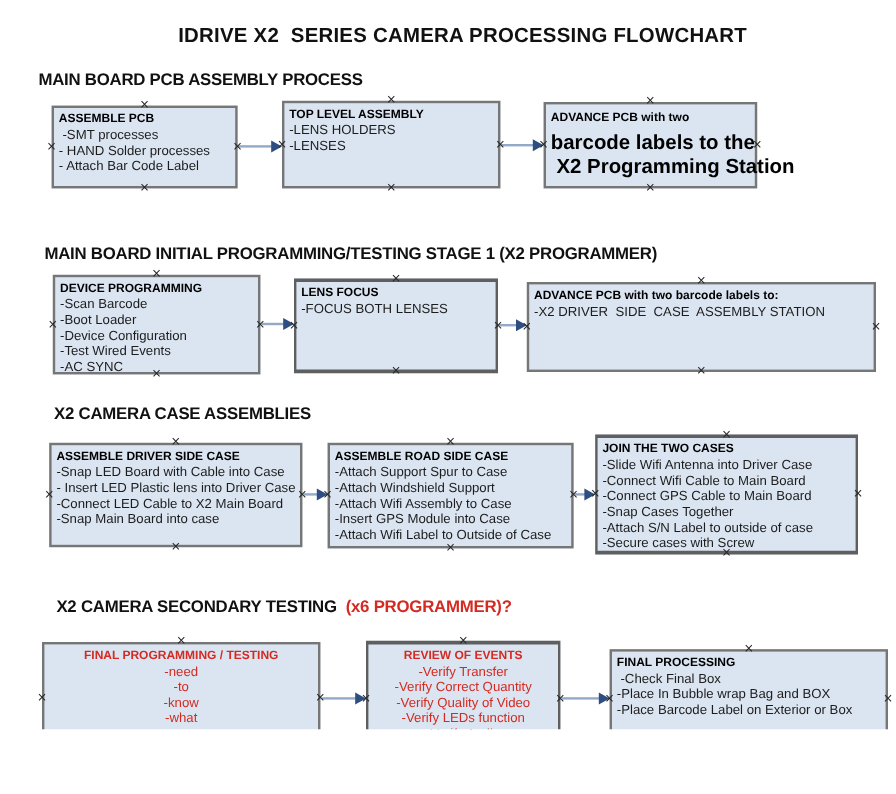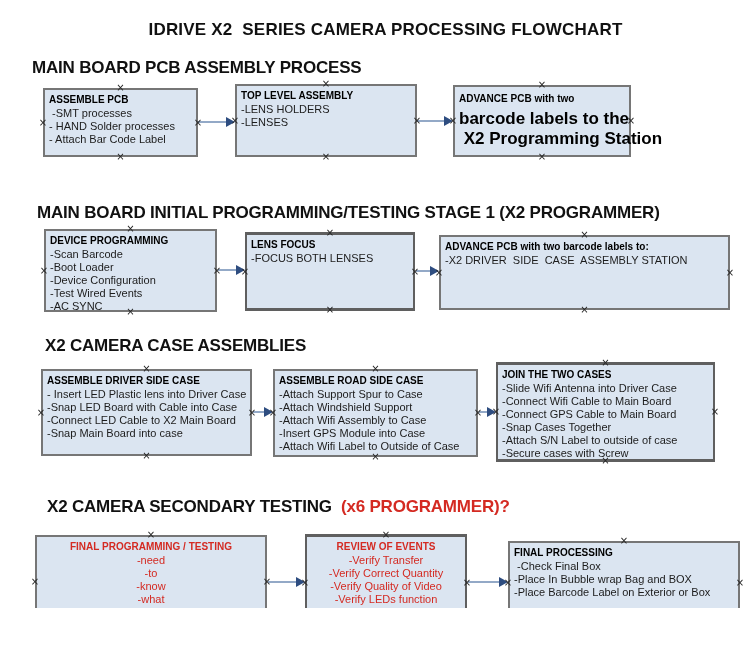--- a/index.html
+++ b/index.html
@@ -5,21 +5,21 @@
   html,body{margin:0;padding:0;background:#fff;}
   .canvas{
     position:relative;width:747px;height:608px;background:#ffffff;
     font-family:"Liberation Sans","DejaVu Sans",sans-serif;overflow:hidden;margin-left:12px;
   }
   .main-title{
     position:absolute;left:0;top:20px;width:747px;text-align:center;
     font-size:17px;font-weight:bold;color:#111;white-space:pre;letter-spacing:.2px;
   }
   .section-heading{
-    position:absolute;font-size:17px;font-weight:bold;color:#111;white-space:pre;letter-spacing:-.2px;
+    position:absolute;font-size:14px;font-weight:bold;color:#111;white-space:pre;letter-spacing:-.2px;
   }
   .red-text{color:var(--red);}
   .flowbox{
     position:absolute;box-sizing:border-box;background:var(--box-fill);
     border:2px solid var(--box-border);padding:2px 4px;overflow:visible;
   }
   .flowbox.thick{border-width:3px 2px;border-color:#5f5f5f;}
   .box-title{font-size:10px;line-height:15px;font-weight:bold;color:#000;white-space:pre;}
   .box-line{font-size:11px;line-height:13px;color:#1c1c1c;white-space:pre;}
   .red .box-title,.red .box-line{color:var(--red);text-align:center;}
@@ -131,22 +131,22 @@
     </div>
   <div class="arrow" style="left:404px;top:266px;width:23px">
       <i class="al"></i>
       <i class="ah"></i>
     </div>
 
   <div class="section-heading" style="left:33px;top:336px"><span>X2 CAMERA CASE ASSEMBLIES</span><span class="red-text"></span></div>
 
   <div class="flowbox" style="left:29px;top:369px;width:211px;height:87px">
     <div class="box-title">ASSEMBLE DRIVER SIDE CASE</div>
+    <div class="box-line">-Snap LED Board with Cable into Case</div>
     <div class="box-line">- Insert LED Plastic lens into Driver Case</div>
-    <div class="box-line">-Snap LED Board with Cable into Case</div>
     <div class="box-line">-Connect LED Cable to X2 Main Board</div>
     <div class="box-line">-Snap Main Board into case</div>
   <span class="cp cp-t">×</span>
       <span class="cp cp-b">×</span>
       <span class="cp cp-l">×</span>
       <span class="cp cp-r">×</span>
     </div>
 
   <div class="flowbox" style="left:261px;top:369px;width:205px;height:88px">
     <div class="box-title">ASSEMBLE ROAD SIDE CASE</div>

